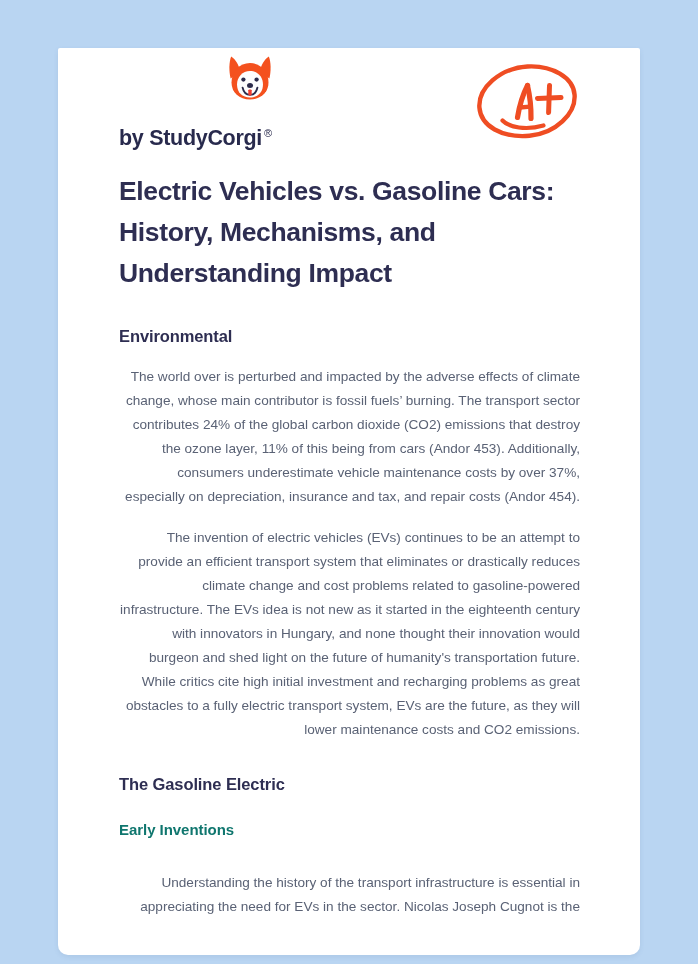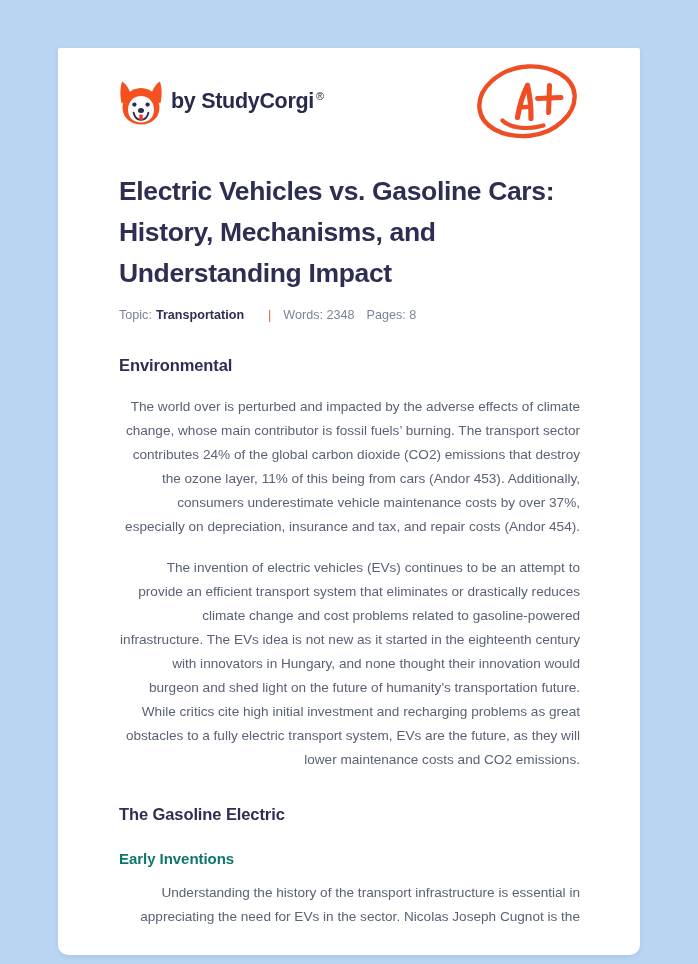--- a/index.html
+++ b/index.html
@@ -37,22 +37,23 @@
   
   .doc-header {
     display: flex;
     align-items: center;
     justify-content: space-between;
     height: 104px;
     padding-top: 4px;
   }
   .brand {
     display: flex;
-    align-items: center;
-    gap: 8px;
+    align-items: flex-end;
+    gap: 28px;
+    flex-direction: column;
   }
   .corgi-logo {
     width: 44px;
     height: 46px;
     display: block;
     flex: 0 0 auto;
   }
   .brand-text {
     font-size: 21.5px;
     font-weight: 700;
@@ -127,21 +128,21 @@
   }
   p.body-p {
     font-size: 13.6px;
     line-height: 24px;
     color: #5a6275;
     margin: 17px 0 0 0;
     max-width: 512px;
     text-align: right;
   }
   h2.sec-h2 + p.body-p { margin-top: 18px; }
-  h3.sec-h3 + p.body-p { margin-top: 12px; }
+  h3.sec-h3 + p.body-p { margin-top: 32px; }
 </style>
 </head>
 <body>
 
 <div class="page-wrap">
   <div class="paper">
     <div class="paper-inner">
 
       <div class="doc-header">
 
@@ -189,26 +190,20 @@
 
             <path d="M63.5 38.5 L87 37.4" fill="none" stroke="#ef4d23" stroke-width="5" stroke-linecap="round"></path>
 
             <path d="M28.5 60.5 C35 67.5 52 70.5 69.5 65.5" fill="none" stroke="#ef4d23" stroke-width="4.2" stroke-linecap="round"></path>
           </svg>
         </span>
       </div>
 
       <h1 class="doc-title">Electric Vehicles vs. Gasoline Cars: History, Mechanisms, and Understanding Impact</h1>
 
-      <div class="doc-meta">
-        <span class="meta-item"><span class="meta-label">Topic:</span><span class="meta-strong">Transportation</span></span>
-        <span class="meta-sep">|</span>
-        <span class="meta-item"><span class="meta-label">Words:</span>&nbsp;<span class="meta-label">2348</span></span>
-        <span class="meta-item"><span class="meta-label">Pages:</span>&nbsp;<span class="meta-label">8</span></span>
-      </div>
 
       <h2 class="sec-h2">Environmental</h2>
       <p class="body-p">The world over is perturbed and impacted by the adverse effects of climate change, whose main contributor is fossil fuels’ burning. The transport sector contributes 24% of the global carbon dioxide (CO2) emissions that destroy the ozone layer, 11% of this being from cars (Andor 453). Additionally, consumers underestimate vehicle maintenance costs by over 37%, especially on depreciation, insurance and tax, and repair costs (Andor 454).</p>
       <p class="body-p">The invention of electric vehicles (EVs) continues to be an attempt to provide an efficient transport system that eliminates or drastically reduces climate change and cost problems related to gasoline-powered infrastructure. The EVs idea is not new as it started in the eighteenth century with innovators in Hungary, and none thought their innovation would burgeon and shed light on the future of humanity's transportation future. While critics cite high initial investment and recharging problems as great obstacles to a fully electric transport system, EVs are the future, as they will lower maintenance costs and CO2 emissions.</p>
 
       <h2 class="sec-h2">The Gasoline Electric</h2>
 
       <h3 class="sec-h3">Early Inventions</h3>
       <p class="body-p">Understanding the history of the transport infrastructure is essential in appreciating the need for EVs in the sector. Nicolas Joseph Cugnot is the</p>
 

